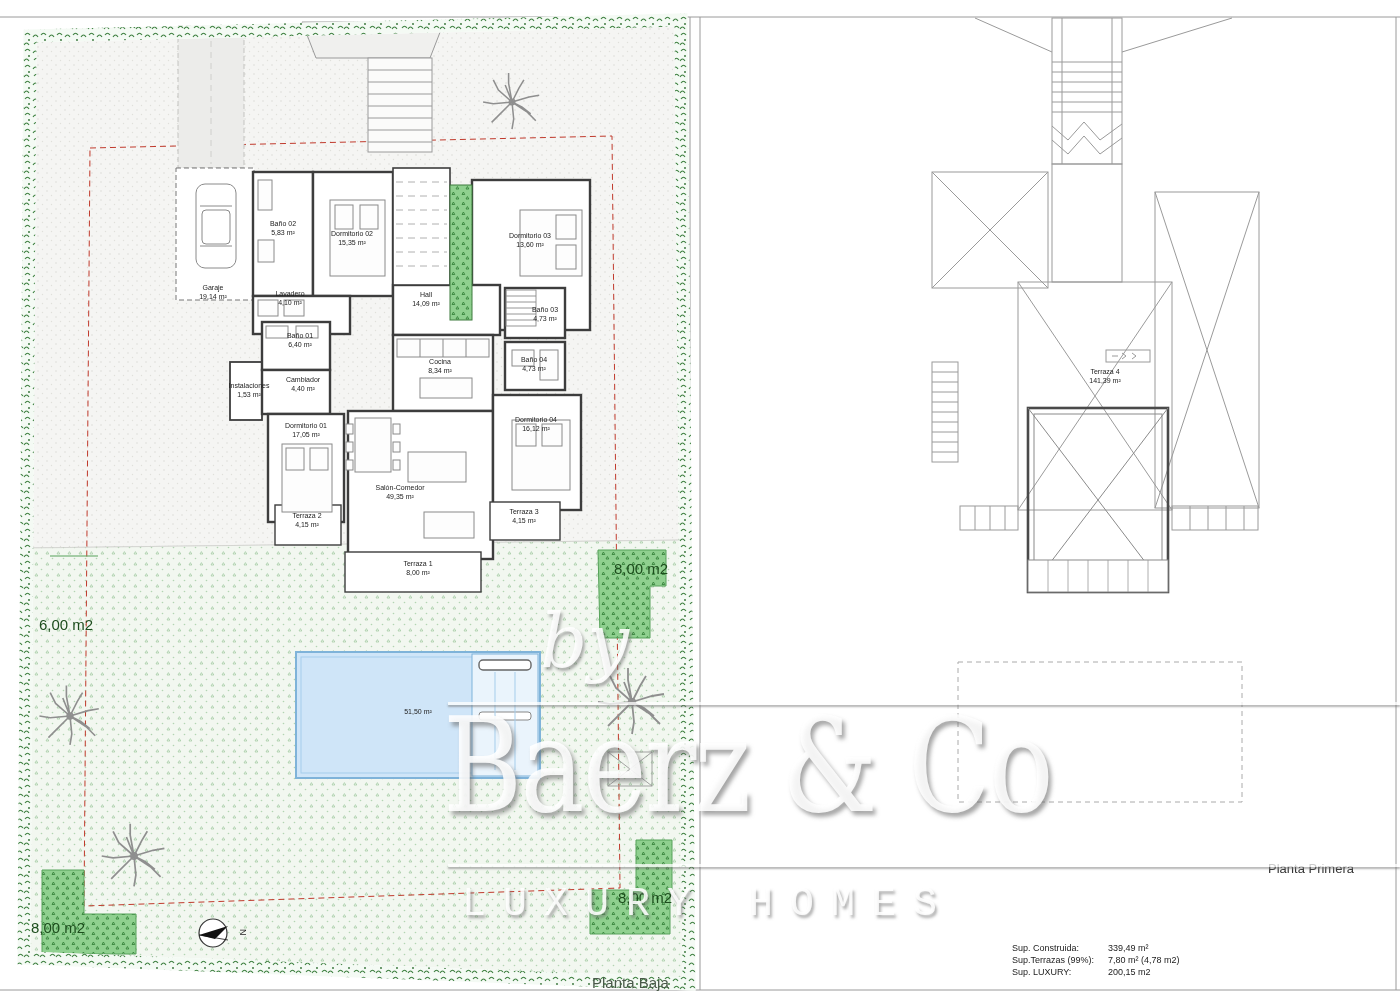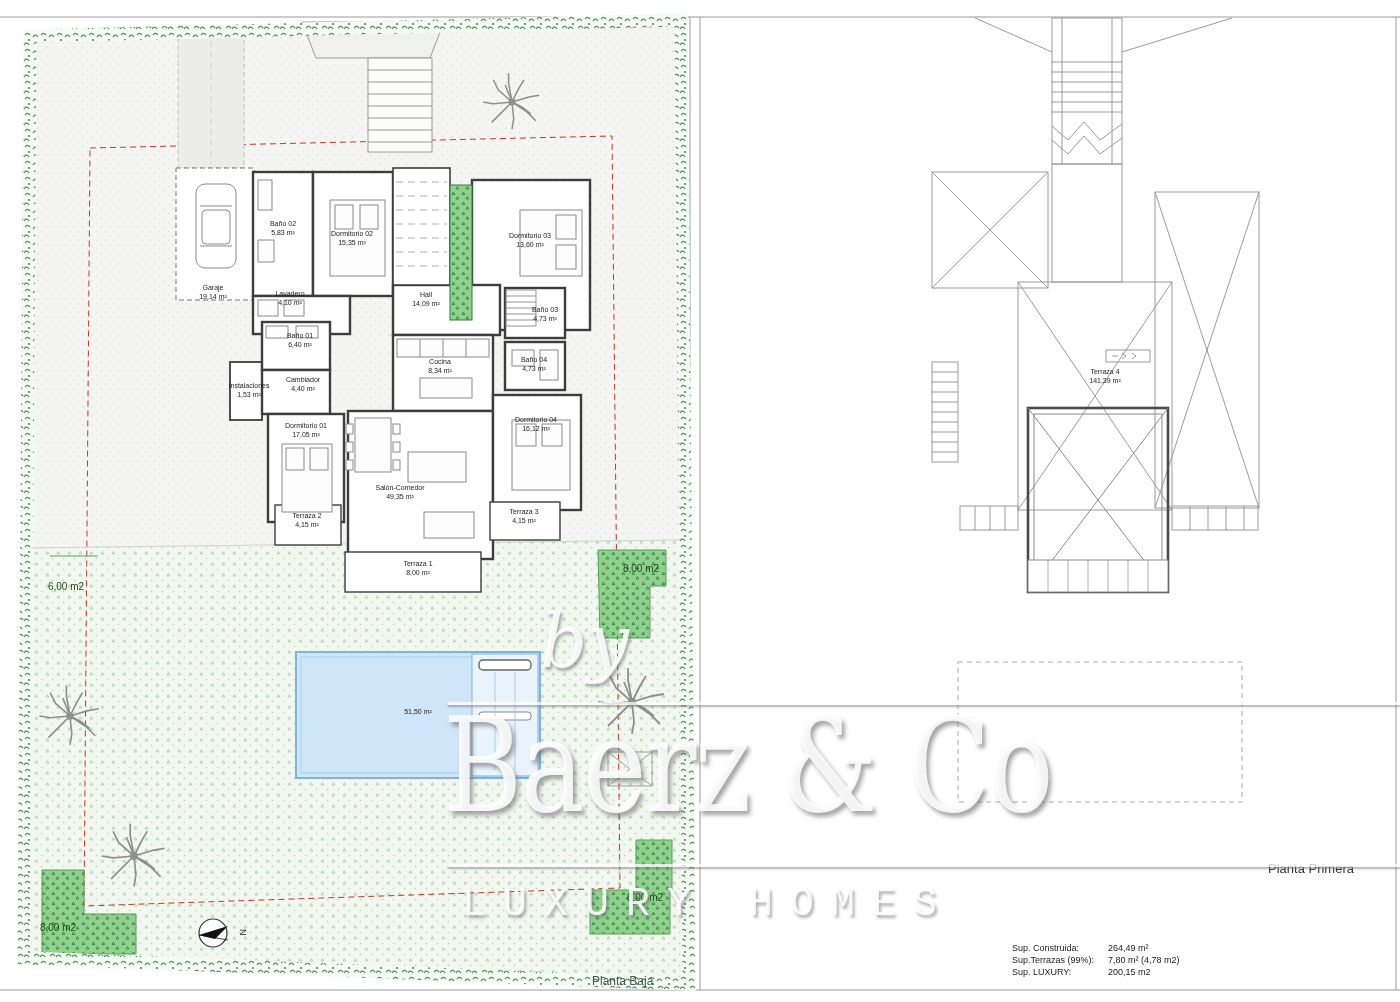--- a/index.html
+++ b/index.html
@@ -3,23 +3,23 @@
 <meta charset="utf-8">
 <style>
   html,body{margin:0;padding:0;background:#fff;}
   #canvas{position:relative;width:1400px;height:1002px;background:#ffffff;overflow:hidden;
           font-family:"Liberation Sans",sans-serif;}
   #plan-svg{position:absolute;left:0;top:0;}
   .lbl{position:absolute;transform:translate(-50%,-50%);text-align:center;color:#222;
        font-size:7px;line-height:1.3;white-space:nowrap;}
   .lbl .nm{display:block;}
   .lbl .ar{display:block;}
-  .glabel{position:absolute;transform:translate(-50%,-50%);font-size:10px;color:#1d4d1d;white-space:nowrap;}
+  .glabel{position:absolute;transform:translate(-50%,-50%);font-size:15px;color:#1d4d1d;white-space:nowrap;}
   .sheet-label{position:absolute;font-size:13px;color:#333;white-space:nowrap;}
-  .sheet-label-small{position:absolute;font-size:12px;color:#4a5a4a;white-space:nowrap;}
+  .sheet-label-small{position:absolute;font-size:15px;color:#4a5a4a;white-space:nowrap;}
   #summary{position:absolute;left:1012px;top:942px;font-size:9px;color:#222;line-height:1.35;}
   #summary .row{display:flex;align-items:center;}
   #summary .sl{width:96px;}
   
   #wm{position:absolute;left:0;top:0;width:1248px;height:1002px;pointer-events:none;}
   .wm-line{position:absolute;height:3px;background:rgba(255,255,255,.75);
            box-shadow:0 2px 2px rgba(120,120,120,.55);}
   #wm-by{position:absolute;left:540px;top:598px;font-family:"DejaVu Serif",serif;font-style:italic;
          font-size:74px;color:rgba(255,255,255,.88);text-shadow:2px 3px 3px rgba(110,110,110,.55);}
   #wm-brand{position:absolute;left:443px;top:694px;font-family:"DejaVu Serif",serif;
@@ -363,33 +363,33 @@
   <div class="lbl" style="left:418px;top:712px">
         <span class="ar">51,50 m²</span>
       </div>
   <div class="lbl" style="left:1105px;top:376px">
         <span class="nm">Terraza 4</span>
         <span class="ar">141,39 m²</span>
       </div>
 </div>
 
 <div>
-  <div class="glabel" style="left:66px;top:586px">6,00 m2</div>
+  <div class="glabel" style="left:66px;top:624px">6,00 m2</div>
   <div class="glabel" style="left:641px;top:568px">8,00 m2</div>
   <div class="glabel" style="left:58px;top:927px">8,00 m2</div>
   <div class="glabel" style="left:645px;top:897px">8,00 m2</div>
 </div>
 
 <div class="sheet-label-small" style="left:592px;top:974px">Planta Baja</div>
 <div class="sheet-label" style="left:1268px;top:861px">Planta Primera</div>
 
 <div id="summary">
   <div class="row">
         <span class="sl">Sup. Construida:</span>
-        <span class="sv">264,49 m²</span>
+        <span class="sv">339,49 m²</span>
       </div>
   <div class="row">
         <span class="sl">Sup.Terrazas (99%):</span>
         <span class="sv">7,80 m² (4,78 m2)</span>
       </div>
   <div class="row">
         <span class="sl">Sup. LUXURY:</span>
         <span class="sv">200,15 m2</span>
       </div>
 </div>

